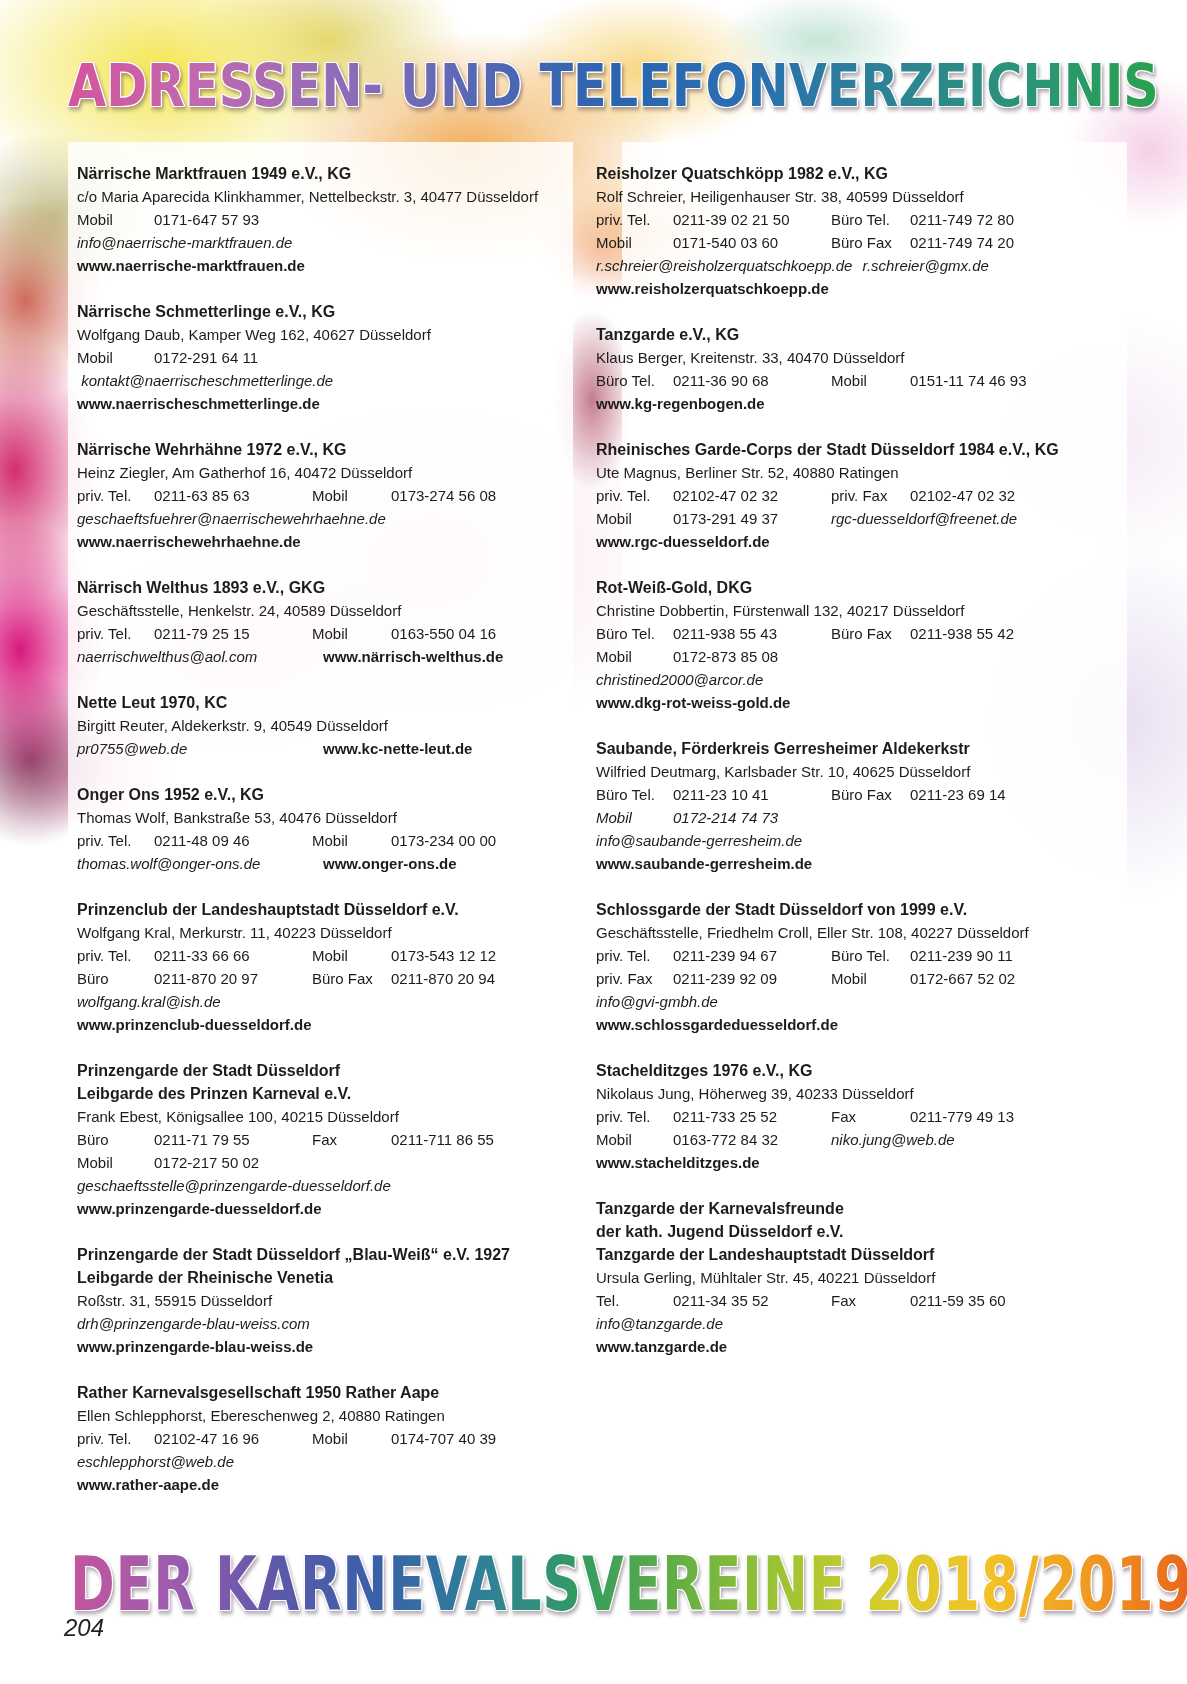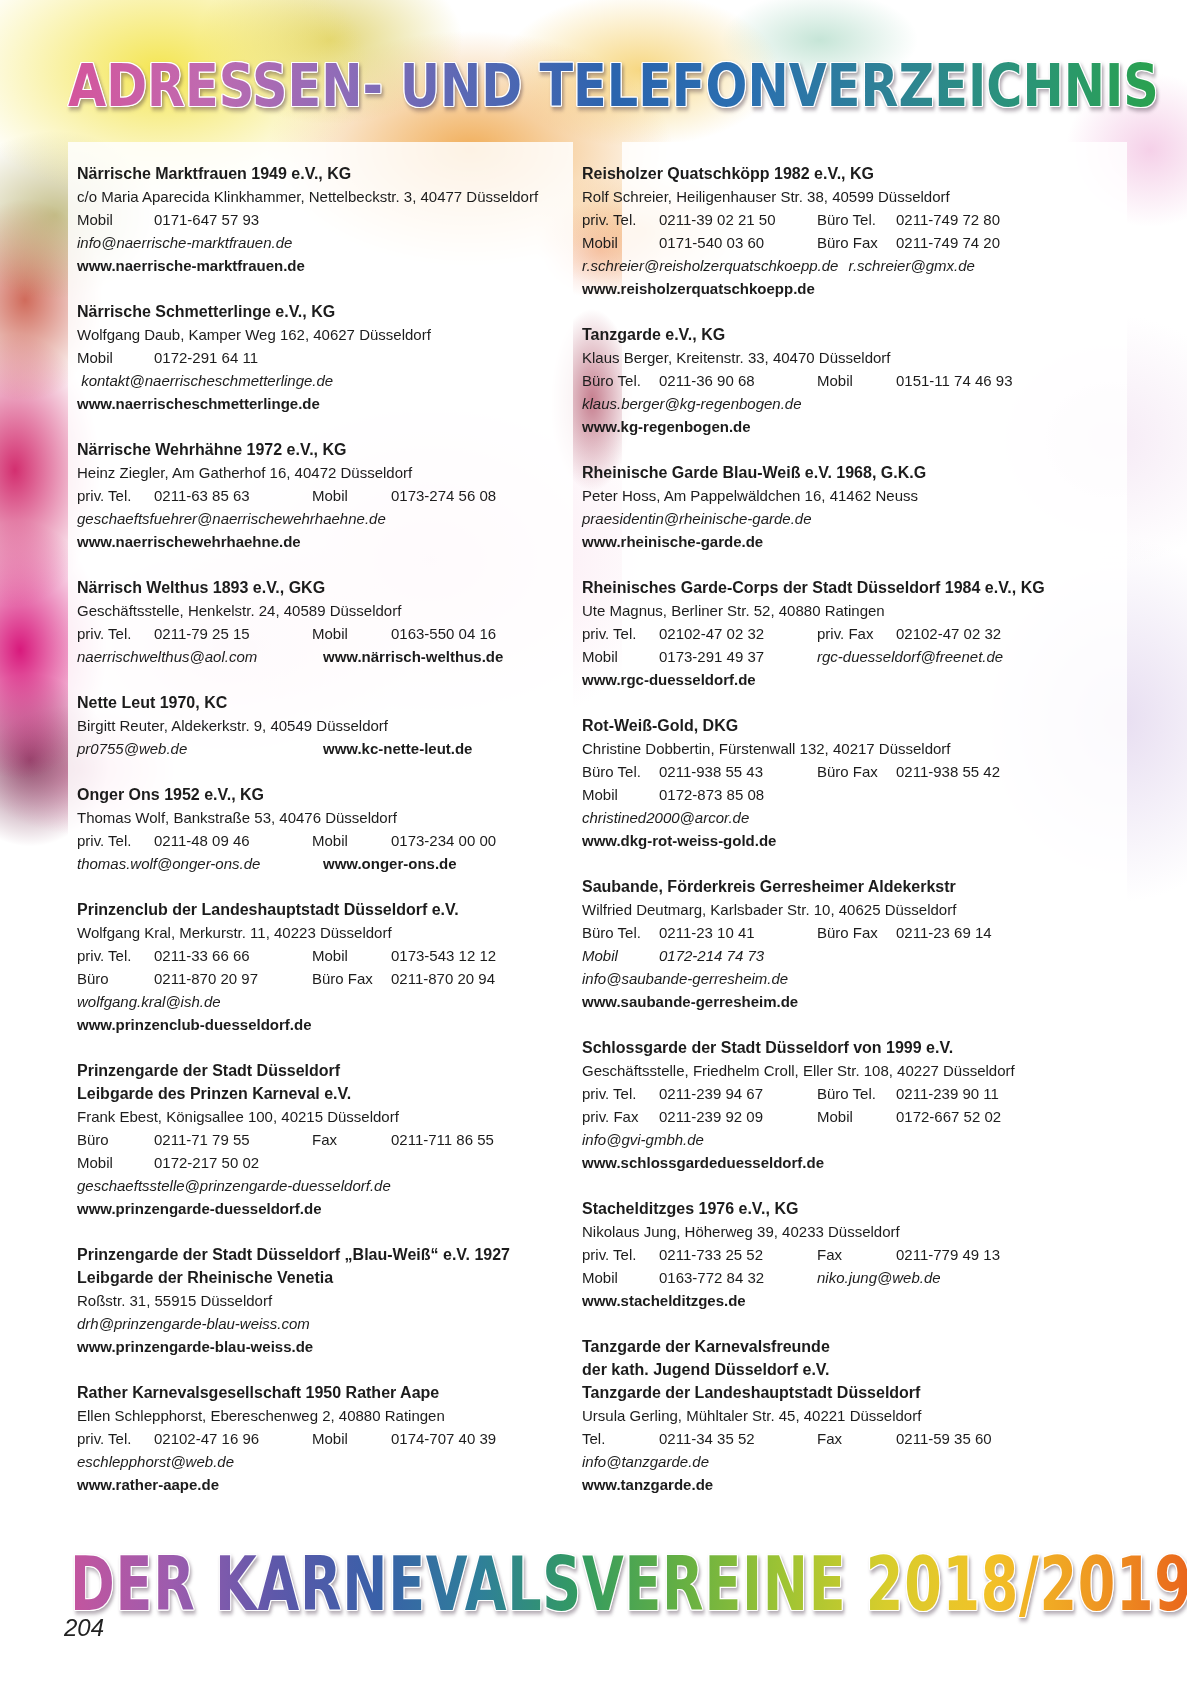--- a/index.html
+++ b/index.html
@@ -40,21 +40,21 @@
   .panel.right{left:622px;}
   .big-title{
     position:absolute;font-family:"DejaVu Sans",sans-serif;font-weight:bold;
     white-space:nowrap;color:transparent;-webkit-background-clip:text;background-clip:text;
     transform-origin:left top;
     filter:drop-shadow(1px 0 0 #fff) drop-shadow(-1px 0 0 #fff) drop-shadow(0 1px 0 #fff)
            drop-shadow(0 -1px 0 #fff) drop-shadow(2px 3px 2px rgba(60,40,60,.4));
   }
   #header-title{left:68px;top:52px;font-size:58px;transform:scaleX(.85);letter-spacing:0px;}
   #footer-title{left:70px;top:1540px;font-size:75px;transform:scaleX(.72);letter-spacing:1px;}
-  .columns{position:absolute;left:77px;top:162px;display:flex;gap:42px;}
+  .columns{position:absolute;left:77px;top:162px;display:flex;gap:56px;}
   .col{width:463px;flex:0 0 auto;}
   .entry{margin-bottom:23px;}
   .head{font-size:16px;font-weight:bold;line-height:23px;white-space:pre;}
   .row{display:flex;font-size:15px;line-height:23px;}
   .cell{white-space:pre;flex:0 0 auto;}
   .s-i{font-style:italic;}
   .s-b{font-weight:bold;}
   .w-l{min-width:77px;}
   .w-v{min-width:158px;}
   .w-f{min-width:79px;}
@@ -275,36 +275,21 @@
           <div class="row">
             <span class="cell">Klaus Berger, Kreitenstr. 33, 40470 Düsseldorf</span>
           </div>
           <div class="row">
             <span class="cell w-l">Büro Tel.</span>
             <span class="cell w-v">0211-36 90 68</span>
             <span class="cell w-f">Mobil</span>
             <span class="cell">0151-11 74 46 93</span>
           </div>
           <div class="row">
-            <span class="cell s-i">klaus.berger@kg-regenbogen.de</span>
-          </div>
-          <div class="row">
             <span class="cell s-b">www.kg-regenbogen.de</span>
-          </div>
-        </div>
-        <div class="entry">
-          <div class="head">Rheinische Garde Blau-Weiß e.V. 1968, G.K.G</div>
-          <div class="row">
-            <span class="cell">Peter Hoss, Am Pappelwäldchen 16, 41462 Neuss</span>
-          </div>
-          <div class="row">
-            <span class="cell s-i">praesidentin@rheinische-garde.de</span>
-          </div>
-          <div class="row">
-            <span class="cell s-b">www.rheinische-garde.de</span>
           </div>
         </div>
         <div class="entry">
           <div class="head">Rheinisches Garde-Corps der Stadt Düsseldorf 1984 e.V., KG</div>
           <div class="row">
             <span class="cell">Ute Magnus, Berliner Str. 52, 40880 Ratingen</span>
           </div>
           <div class="row">
             <span class="cell w-l">priv. Tel.</span>
             <span class="cell w-v">02102-47 02 32</span>

